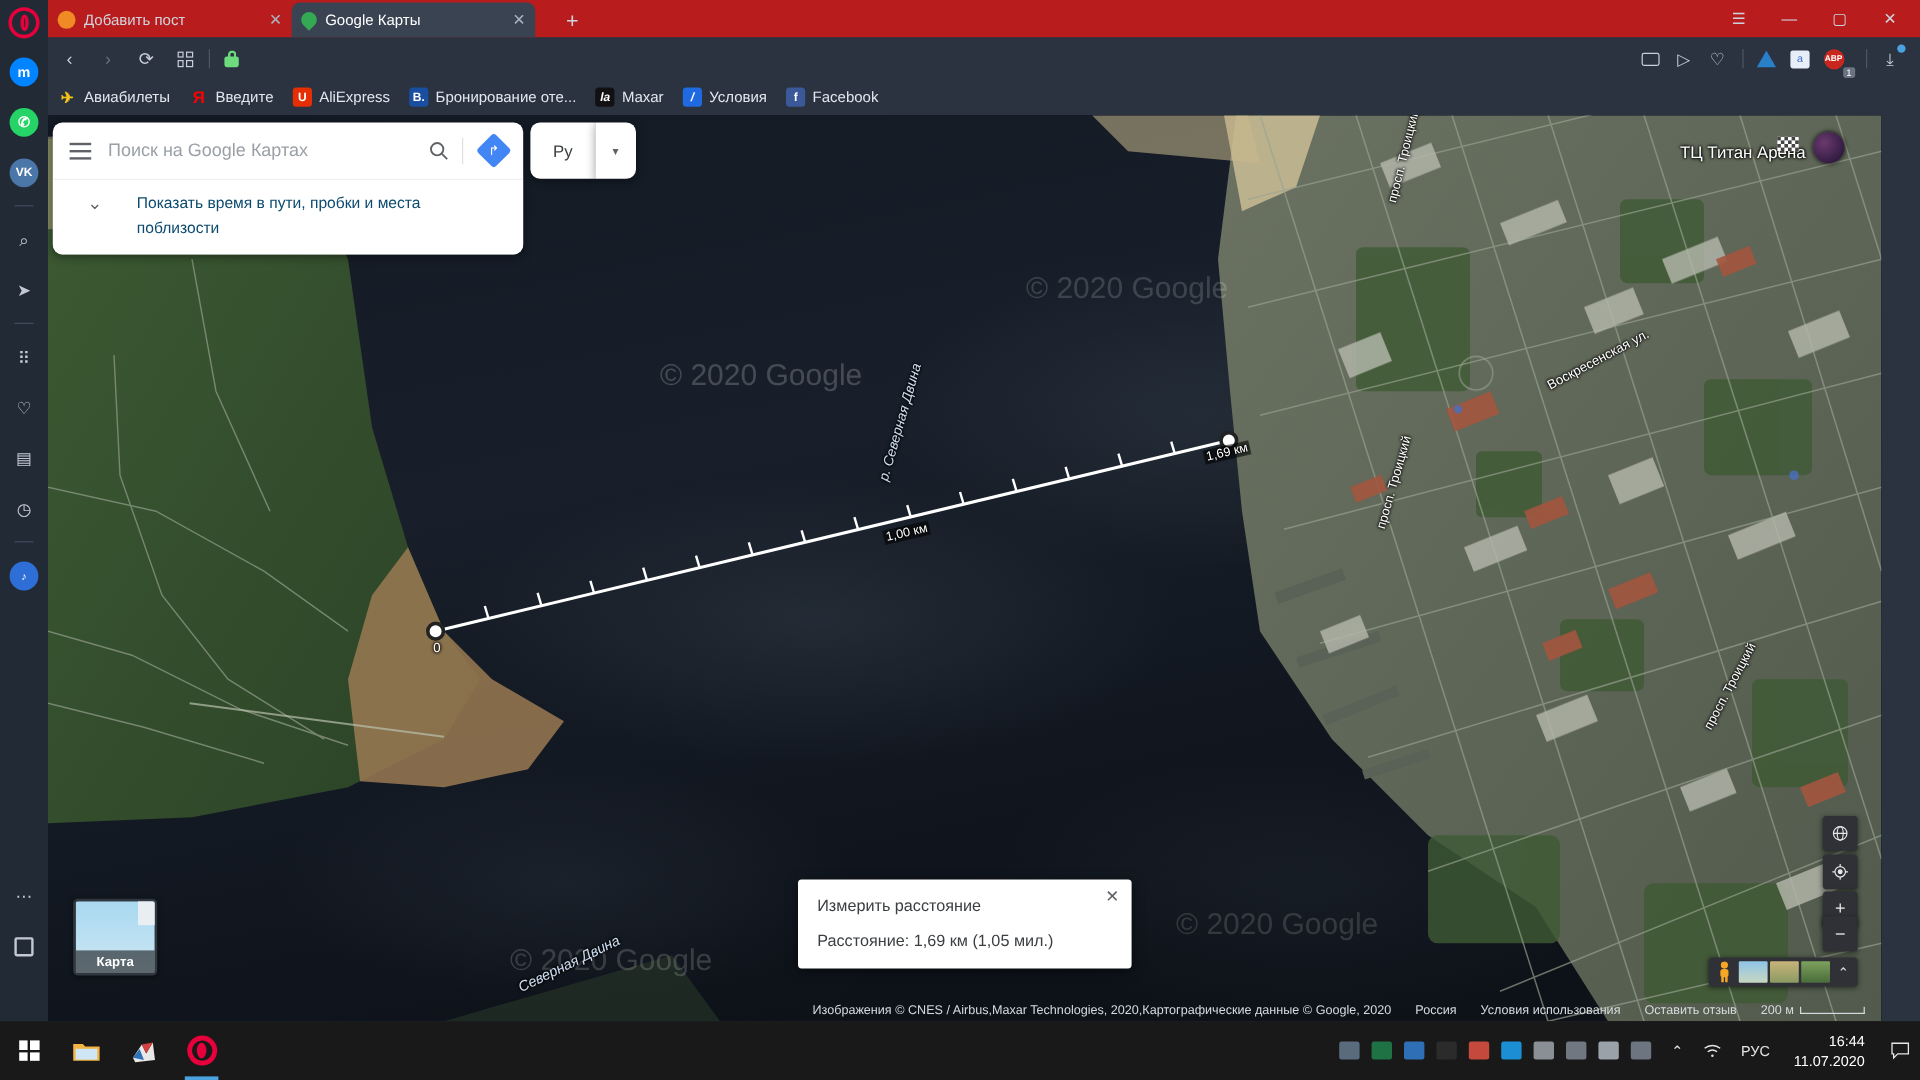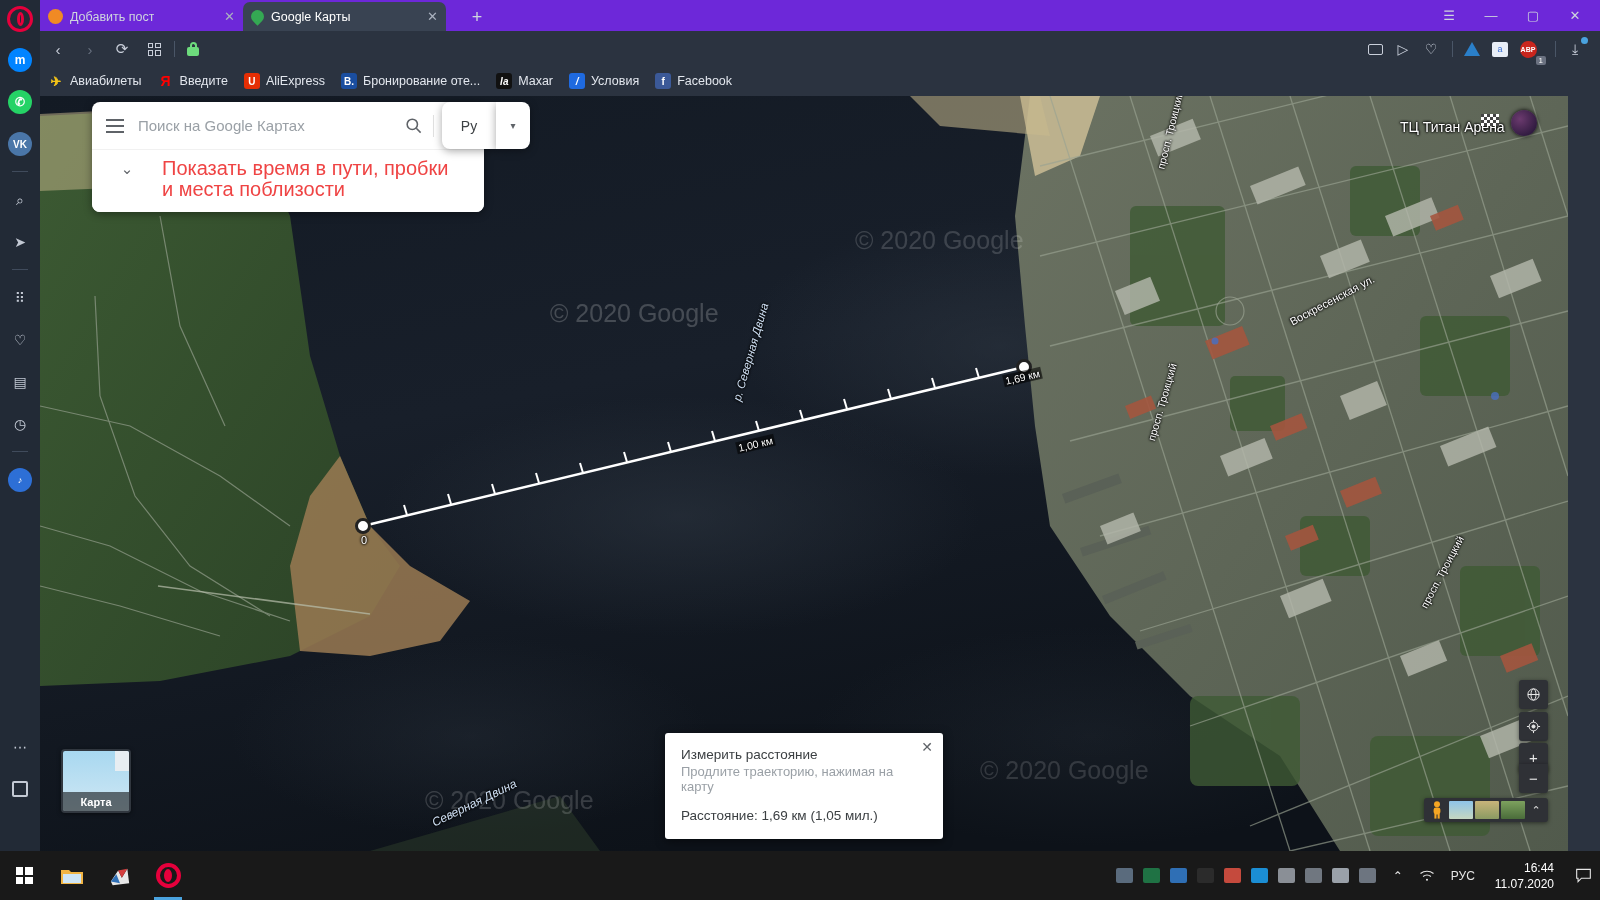--- a/index.html
+++ b/index.html
@@ -16,21 +16,21 @@
     border:3px solid #e6003c; display:flex; align-items:center; justify-content:center; }
   #opera-logo span{ display:block; width:7px; height:14px; border-radius:50%; border:3px solid #e6003c; }
   .sb-ico { width:28px; height:28px; margin-top:14px; border-radius:6px; display:flex;
     align-items:center; justify-content:center; color:#c3c9d4; font-size:14px; position:relative;}
   .sb-sep { width:16px; height:1px; background:#404b5c; margin-top:13px; }
   .sb-circle { width:24px; height:24px; border-radius:50%; display:flex; align-items:center;
     justify-content:center; color:#fff; font-size:12px; font-weight:bold; }
   #sb-bottom { position:absolute; bottom:48px; display:flex; flex-direction:column; align-items:center;}
 
   
-  #tabstrip { position:absolute; left:40px; top:0; right:0; height:31px; background:#6d28d9; }
+  #tabstrip { position:absolute; left:40px; top:0; right:0; height:31px; background:#b91c1c; }
   .tab { position:absolute; top:2px; height:29px; border-radius:7px 7px 0 0;
     display:flex; align-items:center; padding:0 8px; font-size:12.5px; color:#cfd5de; }
   .tab.active { background:#394352; color:#fff; }
   .tab .favicon { width:15px; height:15px; margin-right:7px; border-radius:3px; flex:none;
      display:flex; align-items:center; justify-content:center; font-size:10px; }
   .tab .label { white-space:nowrap; overflow:hidden; text-overflow:ellipsis; }
   .tab .tclose { margin-left:auto; padding-left:10px; color:#aab2bf; font-size:13px; }
   #newtab { position:absolute; left:425px; top:5px; width:24px; height:24px; color:#cfd5de;
     font-size:18px; display:flex; align-items:center; justify-content:center; }
 
@@ -66,38 +66,38 @@
   
   #map { position:absolute; left:40px; top:96px; width:1528px; height:755px; overflow:hidden;
     background:#10161f; }
   #sat { position:absolute; inset:0; }
 
   .lbl { position:absolute; color:#fff; font-size:11px; white-space:nowrap;
     text-shadow:0 0 3px #000,0 0 3px #000,0 0 2px #000; pointer-events:none; }
 
   
   #searchcard { position:absolute; left:4px; top:6px; width:392px; background:#fff;
-    border-radius:8px; box-shadow:0 2px 8px rgba(0,0,0,.4); overflow:hidden;margin-left:48px; }
+    border-radius:8px; box-shadow:0 2px 8px rgba(0,0,0,.4); overflow:hidden; }
   #searchrow { height:47px; display:flex; align-items:center; }
   #hamburger { width:46px; height:47px; display:flex; flex-direction:column; justify-content:center;
     align-items:center; gap:4px; }
   #hamburger i { display:block; width:18px; height:2px; background:#5f6368; }
   #searchinput { flex:1; border:none; outline:none; font-size:15px; color:#3c4043;
     font-family:"Liberation Sans", sans-serif; }
   #searchinput::placeholder { color:#9aa0a6; }
   #searchgo { width:40px; display:flex; align-items:center; justify-content:center; }
   #divider { width:1px; height:22px; background:#e0e0e0; }
   #dirbtn { width:50px; display:flex; align-items:center; justify-content:center; }
   #diamond { width:21px; height:21px; background:#4285f4; transform:rotate(45deg); border-radius:3px;
     display:flex; align-items:center; justify-content:center; }
   #diamond span { transform:rotate(-45deg); color:#fff; font-size:11px; }
   #traffic { display:flex; align-items:flex-start; padding:8px 0 12px 0; background:#fff;
     border-top:1px solid #f1f1f1; }
   #traffic .chev { width:70px; text-align:center; color:#5f6368; font-size:15px; padding-top:2px; }
-  #traffic .txt { font-size:20px; color:#ef4444; line-height:21px; max-width:290px; }
+  #traffic .txt { font-size:13px; color:#0c4a6e; line-height:21px; max-width:290px; }
 
   
   #langsel { position:absolute; left:402px; top:6px; width:54px; height:47px; background:#fff;
     border-radius:8px 0 0 8px; display:flex; align-items:center; justify-content:center;
     font-size:14px; color:#3c4043; box-shadow:0 2px 8px rgba(0,0,0,.35); }
   #langarrow { position:absolute; left:456px; top:6px; width:34px; height:47px; background:#fff;
     border-radius:0 8px 8px 0; display:flex; align-items:center; justify-content:center;
     font-size:10px; color:#5f6368; box-shadow:0 2px 8px rgba(0,0,0,.35); }
 
   
@@ -482,21 +482,20 @@
         <div class="txt">Показать время в пути, пробки и места поблизости</div>
       </div>
     </div>
 
     <div id="langsel">Ру</div>
     <div id="langarrow">▾</div>
 
     <div id="measure">
       <div id="mclose">✕</div>
       <div class="mtitle">Измерить расстояние</div>
-      <div class="msub">Продлите траекторию, нажимая на карту</div>
       <div class="mdist">Расстояние: 1,69 км (1,05 мил.)</div>
     </div>
 
     <div id="layerbtn">
       <div id="layerthumb"></div>
       <div id="layercorner"></div>
       <div id="layerlabel">Карта</div>
     </div>
 
     <div class="rctl" id="btn-globe">
@@ -528,20 +527,30 @@
           <rect x="4.4" y="13" width="2.1" height="4.6" fill="#f5a623"></rect>
           <rect x="7.6" y="13" width="2.1" height="4.6" fill="#f5a623"></rect>
         </svg>
       </div>
       <div class="thumb" style="background:linear-gradient(#8fc4e8,#c6d7c0);"></div>
       <div class="thumb" style="background:linear-gradient(#c8b47a,#8a9a62);"></div>
       <div class="thumb" style="background:linear-gradient(#7da15e,#4a6c3a);"></div>
       <div id="imgexpand">⌃</div>
     </div>
 
+    <div id="attrib">
+      <span>Изображения © CNES / Airbus,Maxar Technologies, 2020,Картографические данные © Google, 2020</span>
+      <span>Россия</span>
+      <span>Условия использования</span>
+      <span>Оставить отзыв</span>
+      <span id="scale">
+        <span>200 м</span>
+        <span id="scalebar"></span>
+      </span>
+    </div>
   </div>
 
   <div id="taskbar">
     <div id="startbtn">
       <div class="grid">
           <i></i>
           <i></i>
           <i></i>
           <i></i>
         </div>

